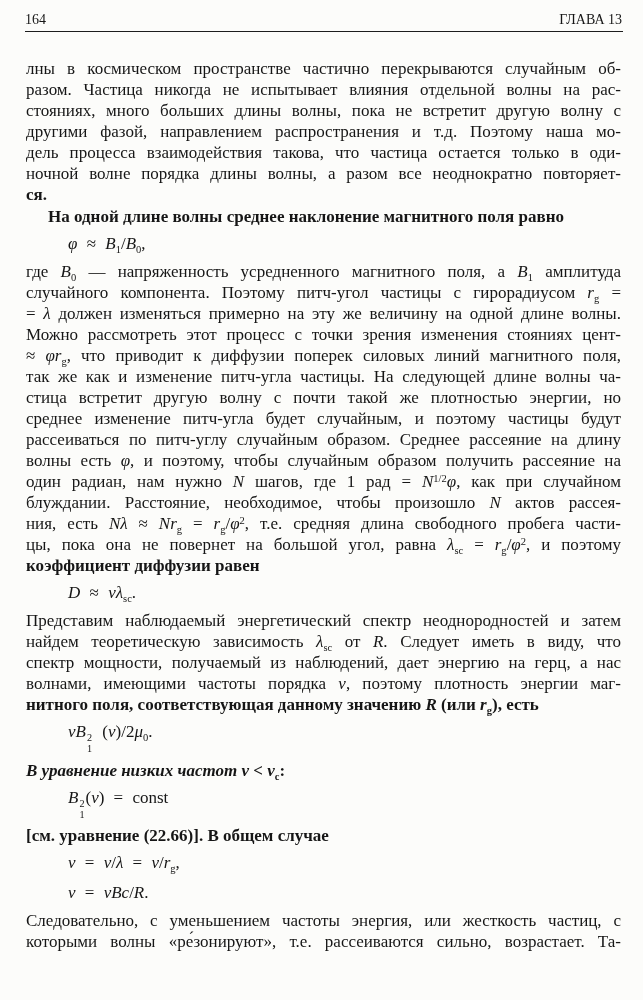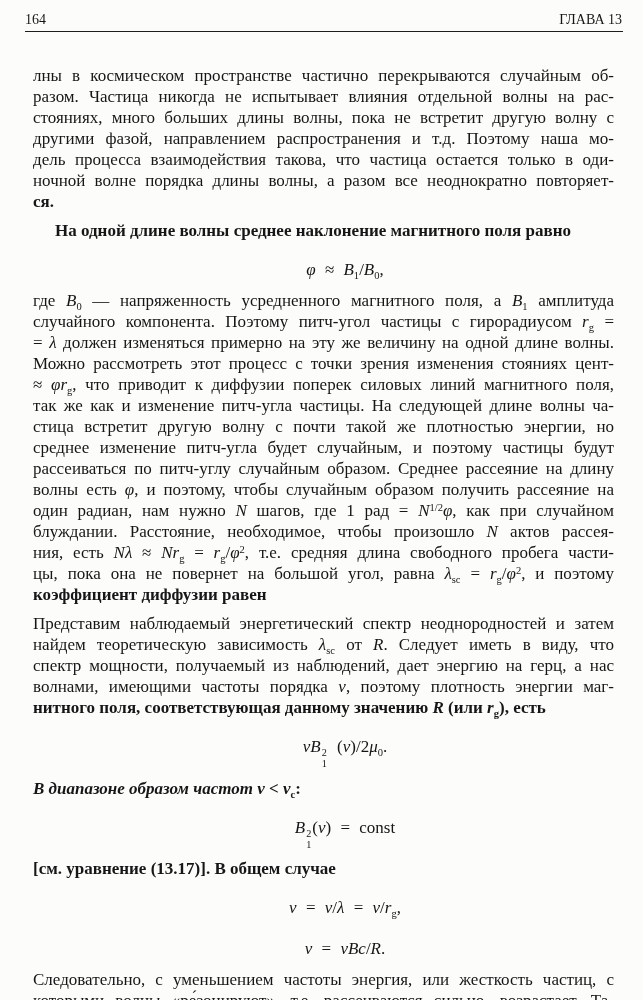--- a/index.html
+++ b/index.html
@@ -7,29 +7,29 @@
     width:643px;height:1000px;margin:0 auto;background:#fcfcfa;color:#161616;
     font-family:"Liberation Serif","DejaVu Serif",serif;
     font-size:17px;position:relative;overflow:hidden;box-sizing:border-box;
   }
   .header{
     display:flex;justify-content:space-between;align-items:flex-end;
     padding:11px 21px 0 25px;font-size:14px;line-height:18px;
   }
   .rule{border-top:1.6px solid #1d1d1d;margin:2px 20px 0 25px;}
   .pbody{padding:25px 21px 0 25px;}
-  .block{margin:8px;}
+  .block{margin:1px;}
   .line{
     text-align:justify;text-align-last:justify;line-height:21px;
     white-space:normal;
   }
   .line.flush{text-align-last:left;font-weight:bold;}
   .indent .line{text-indent:22px;}
   .formula{
-    padding-left:43px;line-height:25px;margin:16px 0 5px 0;word-spacing:5px;text-align:center;
+    padding-left:43px;line-height:25px;margin:4px 0 5px 0;word-spacing:5px;
   }
   sub,sup{font-size:0.62em;line-height:0;}
   sub{vertical-align:-0.35em;}
   sup{vertical-align:0.5em;}
   .stk{
     display:inline-flex;flex-direction:column;align-items:flex-start;
     vertical-align:-0.42em;font-size:0.6em;line-height:1.05;
     margin-left:1px;margin-right:1px;font-style:normal;
   }
   .stk span{display:block;}
@@ -68,40 +68,41 @@
         <div class="line">стица встретит другую волну с почти такой же плотностью энергии, но</div>
         <div class="line">среднее изменение питч-угла будет случайным, и поэтому частицы будут</div>
         <div class="line">рассеиваться по питч-углу случайным образом. Среднее рассеяние на длину</div>
         <div class="line">волны есть <i>φ</i>, и поэтому, чтобы случайным образом получить рассеяние на</div>
         <div class="line">один радиан, нам нужно <i>N</i> шагов, где 1 рад = <i>N</i><sup>1/2</sup><i>φ</i>, как при случайном</div>
         <div class="line">блуждании. Расстояние, необходимое, чтобы произошло <i>N</i> актов рассея-</div>
         <div class="line">ния, есть <i>Nλ</i> ≈ <i>Nr</i><sub>g</sub> = <i>r</i><sub>g</sub>/<i>φ</i><sup>2</sup>, т.е. средняя длина свободного пробега части-</div>
         <div class="line">цы, пока она не повернет на большой угол, равна <i>λ</i><sub>sc</sub> = <i>r</i><sub>g</sub>/<i>φ</i><sup>2</sup>, и поэтому</div>
         <div class="line flush">коэффициент диффузии равен</div>
       </div>
+      <div class="block formula"><i>D</i> ≈ <i>vλ</i><sub>sc</sub>.</div>
       <div class="block para">
         <div class="line">Представим наблюдаемый энергетический спектр неоднородностей и затем</div>
         <div class="line">найдем теоретическую зависимость <i>λ</i><sub>sc</sub> от <i>R</i>. Следует иметь в виду, что</div>
         <div class="line">спектр мощности, получаемый из наблюдений, дает энергию на герц, а нас</div>
         <div class="line">волнами, имеющими частоты порядка <i>ν</i>, поэтому плотность энергии маг-</div>
         <div class="line flush">нитного поля, соответствующая данному значению <i>R</i> (или <i>r</i><sub>g</sub>), есть</div>
       </div>
       <div class="block formula"><i>νB</i><span class="stk">
           <span>2</span>
           <span>1</span>
         </span> (<i>ν</i>)/2<i>μ</i><sub>0</sub>.</div>
       <div class="block para">
-        <div class="line flush"><i>В диапазоне образом частот ν</i> &lt; <i>ν</i><sub>c</sub>:</div>
+        <div class="line flush"><i>В уравнение низких частот ν</i> &lt; <i>ν</i><sub>c</sub>:</div>
       </div>
       <div class="block formula"><i>B</i><span class="stk">
           <span>2</span>
           <span>1</span>
         </span>(<i>ν</i>) = const</div>
       <div class="block para">
-        <div class="line flush">[см. уравнение (13.17)]. В общем случае</div>
+        <div class="line flush">[см. уравнение (22.66)]. В общем случае</div>
       </div>
       <div class="block formula"><i>ν</i> = <i>v</i>/<i>λ</i> = <i>v</i>/<i>r</i><sub>g</sub>,</div>
       <div class="block formula"><i>ν</i> = <i>vBc</i>/<i>R</i>.</div>
       <div class="block para">
         <div class="line">Следовательно, с уменьшением частоты энергия, или жесткость частиц, с</div>
         <div class="line">которыми волны «ре́зонируют», т.е. рассеиваются сильно, возрастает. Та-</div>
       </div>
     </div>
 </div>
 

